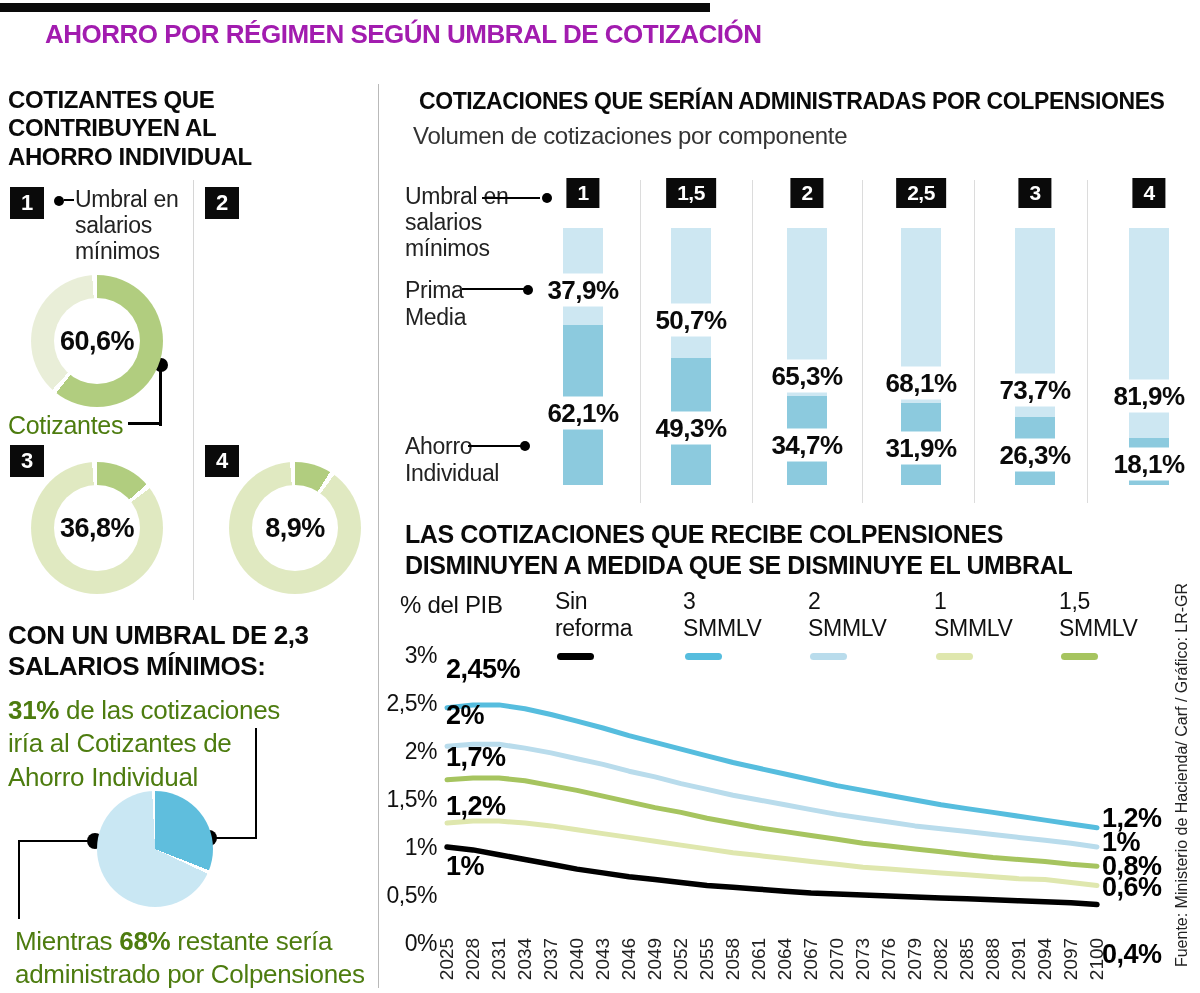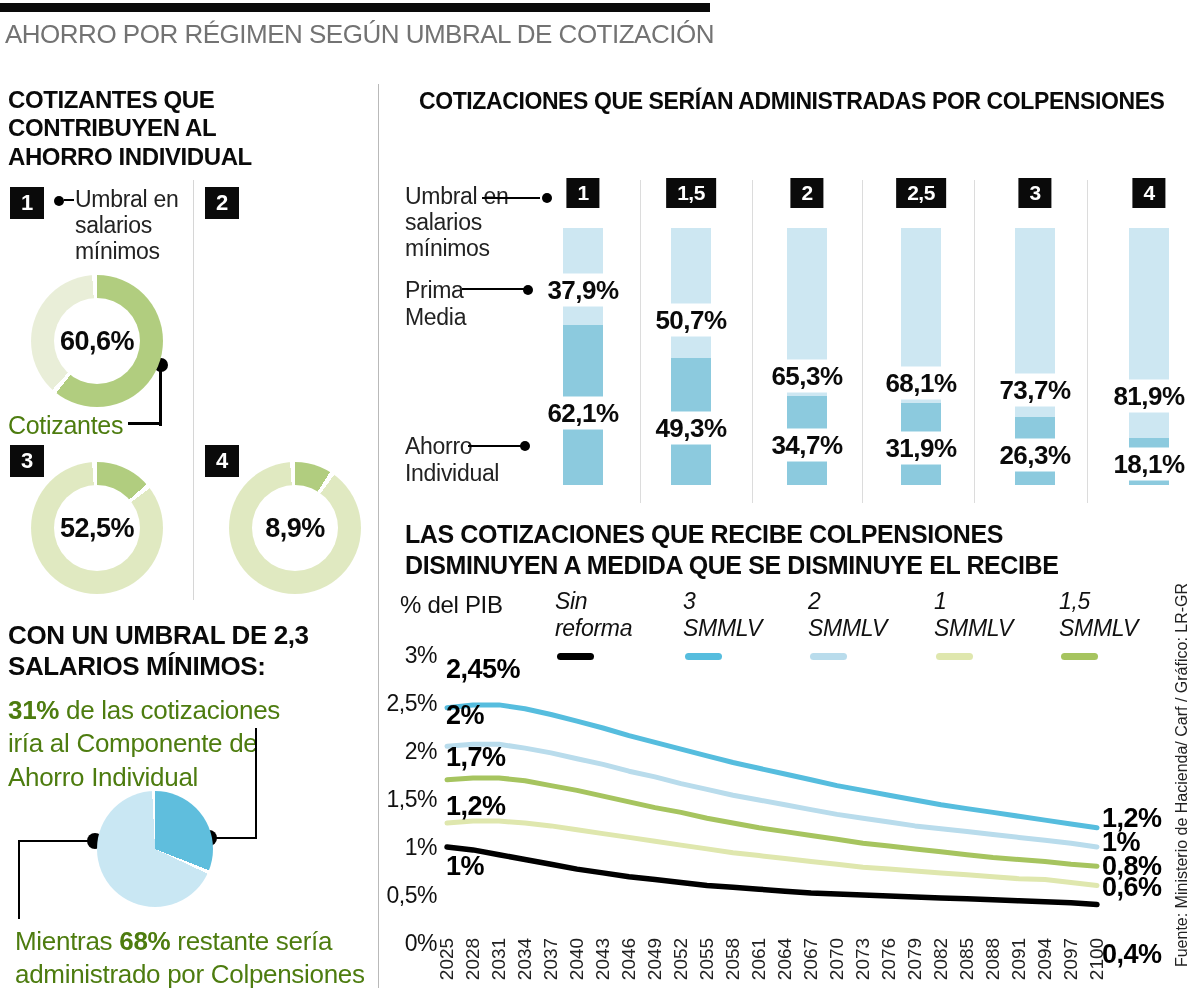--- a/index.html
+++ b/index.html
@@ -1,34 +1,34 @@
 <!DOCTYPE html>
 <html><head>
 <meta charset="utf-8">
 <style>
   html,body{margin:0;padding:0;background:#fff;}
   body{width:1200px;height:993px;font-family:"Liberation Sans","DejaVu Sans",sans-serif;color:#111;}
   #stage{position:relative;width:1200px;height:993px;overflow:hidden;background:#fff;}
   .abs{position:absolute;}
-  .h-main{font-size:26px;font-weight:normal;letter-spacing:-0.5px;color:#737373;white-space:nowrap;}
+  .h-main{font-size:26px;font-weight:bold;letter-spacing:-0.5px;color:#a21caf;white-space:nowrap;margin-left:40px;}
   .h-sec{font-weight:bold;line-height:1.18;letter-spacing:-0.4px;color:#0a0a0a;}
   .body-text{font-size:26px;line-height:1.28;color:#4d7c0f;letter-spacing:-0.3px;}
   .small-label{font-size:23px;line-height:1.13;color:#222;letter-spacing:-0.3px;}
   .dot{position:absolute;background:#000;border-radius:50%;}
   .cline{position:absolute;background:#000;}
   .divider{position:absolute;background:#c9c9c9;}
   .black-box{position:absolute;background:#0a0a0a;color:#fff;font-weight:bold;font-size:21px;padding:3px 11px;letter-spacing:-0.5px;}
   .donut{position:absolute;border-radius:50%;}
   .donut-hole{position:absolute;left:23px;top:23px;width:86px;height:86px;border-radius:50%;background:#fff;}
   .donut-val{position:absolute;left:0;top:0;width:132px;height:132px;display:flex;align-items:center;justify-content:center;font-weight:bold;font-size:27px;letter-spacing:-0.5px;color:#0a0a0a;}
   .bar-seg{position:absolute;}
   .bar-label{position:absolute;transform:translate(-50%,-50%);background:#fff;font-weight:bold;font-size:26px;letter-spacing:-0.5px;padding:1px 4px;white-space:nowrap;color:#0a0a0a;}
   .ytick{position:absolute;width:70px;text-align:right;font-size:23px;line-height:24px;color:#111;letter-spacing:-0.5px;}
   .year{position:absolute;width:62px;height:20px;transform:rotate(-90deg);font-size:19px;line-height:20px;text-align:center;color:#222;}
-  .legend-text{position:absolute;font-size:23px;line-height:27px;color:#111;white-space:pre-line;letter-spacing:-0.3px;font-style:italic;}
+  .legend-text{position:absolute;font-size:23px;line-height:27px;color:#111;white-space:pre-line;letter-spacing:-0.3px;}
   .legend-swatch{position:absolute;width:37px;height:7px;border-radius:4px;}
   .edge-label{position:absolute;font-weight:bold;font-size:27px;letter-spacing:-0.5px;color:#000;white-space:nowrap;}
   .source{position:absolute;transform:rotate(-90deg);font-size:16px;color:#222;text-align:center;white-space:nowrap;}
 </style>
 </head>
 <body>
 
 <div id="stage">
 
   <div class="abs" style="left:0;top:3px;width:710px;height:9px;background:#0a0a0a;"></div>
@@ -36,33 +36,34 @@
 
   <div class="divider" style="left:378px;top:84px;width:1px;height:904px;background:#b9b9b9;"></div>
   <div class="divider" style="left:193px;top:180px;width:1px;height:420px;background:#d6d6d6;"></div>
 
   <div class="abs h-sec" style="left:8px;top:86px;width:270px;font-size:24px;">COTIZANTES QUE CONTRIBUYEN AL AHORRO INDIVIDUAL</div>
   <div class="abs small-label" style="left:75px;top:186px;width:118px;font-size:23px;line-height:26px;">Umbral en salarios mínimos</div>
   <div class="abs body-text" style="left:8px;top:409px;font-size:25px;">Cotizantes</div>
 
   <div class="abs h-sec" style="left:8px;top:620px;width:320px;font-size:26px;">CON UN UMBRAL DE 2,3 SALARIOS MÍNIMOS:</div>
   <div class="abs body-text" style="left:8px;top:694px;width:300px;">
-    <b>31%</b><span> de las cotizaciones iría al Componente de Ahorro Individual</span>
+    <b>31%</b><span> de las cotizaciones iría al Cotizantes de Ahorro Individual</span>
   </div>
   <div class="abs body-text" style="left:15px;top:925px;width:372px;">
     <span>Mientras </span><b>68%</b><span> restante sería administrado por Colpensiones</span>
   </div>
 
   <div class="abs h-sec" style="left:419px;top:88px;width:740px;font-size:23px;white-space:nowrap;">COTIZACIONES QUE SERÍAN ADMINISTRADAS POR COLPENSIONES</div>
+  <div class="abs" style="left:413px;top:122px;font-size:24px;color:#333;letter-spacing:-0.3px;">Volumen de cotizaciones por componente</div>
   <div class="abs small-label" style="left:405px;top:183px;width:120px;font-size:23px;line-height:26px;">Umbral en salarios mínimos</div>
   <div class="abs small-label" style="left:405px;top:277px;width:90px;font-size:23px;line-height:27px;">Prima Media</div>
   <div class="abs h-sec" style="left:405px;top:520px;font-size:25px;white-space:nowrap;">LAS COTIZACIONES QUE RECIBE COLPENSIONES</div>
 
   <div class="abs small-label" style="left:405px;top:433px;width:112px;font-size:23px;line-height:27px;">Ahorro Individual</div>
-  <div class="abs h-sec" style="left:405px;top:551px;font-size:25px;white-space:nowrap;">DISMINUYEN A MEDIDA QUE SE DISMINUYE EL RECIBE</div>
+  <div class="abs h-sec" style="left:405px;top:551px;font-size:25px;white-space:nowrap;">DISMINUYEN A MEDIDA QUE SE DISMINUYE EL UMBRAL</div>
   <div class="abs" style="left:400px;top:591px;font-size:24px;color:#111;letter-spacing:-0.3px;">% del PIB</div>
 
   <div class="source" style="left:962px;top:766px;width:440px;height:18px;">Fuente: Ministerio de Hacienda/ Carf / Gráfico: LR-GR</div>
 
 <div class="cline" style="left: 64px; top: 199px; width: 10px; height: 2px;"></div>
     <div class="cline" style="left: 159px; top: 364px; width: 3px; height: 62px;"></div>
     <div class="cline" style="left: 128px; top: 422px; width: 34px; height: 3px;"></div>
     <div class="cline" style="left: 482px; top: 197px; width: 58px; height: 2px;"></div>
     <div class="cline" style="left: 462px; top: 288px; width: 62px; height: 2px;"></div>
     <div class="cline" style="left: 468px; top: 445px; width: 56px; height: 2px;"></div>
@@ -78,21 +79,21 @@
     <div class="dot" style="left: 201px; top: 830px; width: 16px; height: 16px;"></div>
     <div class="dot" style="left: 87px; top: 833px; width: 16px; height: 16px;"></div>
     <div class="donut" style="left: 31px; top: 275px; width: 132px; height: 132px; background: conic-gradient(rgb(177, 205, 127) 0deg, rgb(177, 205, 127) 60.6%, rgb(255, 255, 255) 60.6%, rgb(255, 255, 255) 61.8%, rgb(233, 238, 216) 61.8%, rgb(233, 238, 216) 98.8%, rgb(255, 255, 255) 98.8%, rgb(255, 255, 255) 100%);">
       <div class="donut-hole"></div>
       <div class="donut-val">60,6%</div>
     </div>
     <div class="black-box" style="left: 10px; top: 187px; font-size: 22px;">1</div>
     <div class="black-box" style="left: 205px; top: 187px; font-size: 22px;">2</div>
     <div class="donut" style="left: 31px; top: 462px; width: 132px; height: 132px; background: conic-gradient(rgb(177, 205, 127) 0deg, rgb(177, 205, 127) 13.5%, rgb(255, 255, 255) 13.5%, rgb(255, 255, 255) 14.7%, rgb(224, 233, 193) 14.7%, rgb(224, 233, 193) 98.8%, rgb(255, 255, 255) 98.8%, rgb(255, 255, 255) 100%);">
       <div class="donut-hole"></div>
-      <div class="donut-val">52,5%</div>
+      <div class="donut-val">36,8%</div>
     </div>
     <div class="black-box" style="left: 10px; top: 445px; font-size: 22px;">3</div>
     <div class="donut" style="left: 229px; top: 462px; width: 132px; height: 132px; background: conic-gradient(rgb(177, 205, 127) 0deg, rgb(177, 205, 127) 8.9%, rgb(255, 255, 255) 8.9%, rgb(255, 255, 255) 10.1%, rgb(224, 233, 193) 10.1%, rgb(224, 233, 193) 98.8%, rgb(255, 255, 255) 98.8%, rgb(255, 255, 255) 100%);">
       <div class="donut-hole"></div>
       <div class="donut-val">8,9%</div>
     </div>
     <div class="black-box" style="left: 205px; top: 445px; font-size: 22px;">4</div>
     <div class="donut" style="left: 97px; top: 791px; width: 116px; height: 116px; background: conic-gradient(rgb(95, 190, 221) 0deg, rgb(95, 190, 221) 31%, rgb(255, 255, 255) 31%, rgb(255, 255, 255) 32%, rgb(201, 231, 243) 32%, rgb(201, 231, 243) 99.2%, rgb(255, 255, 255) 99.2%, rgb(255, 255, 255) 100%);"></div>
     <div class="divider" style="left: 640px; top: 180px; width: 1px; height: 323px; background: rgb(220, 220, 220);"></div>
     <div class="divider" style="left: 752px; top: 180px; width: 1px; height: 323px; background: rgb(220, 220, 220);"></div>

